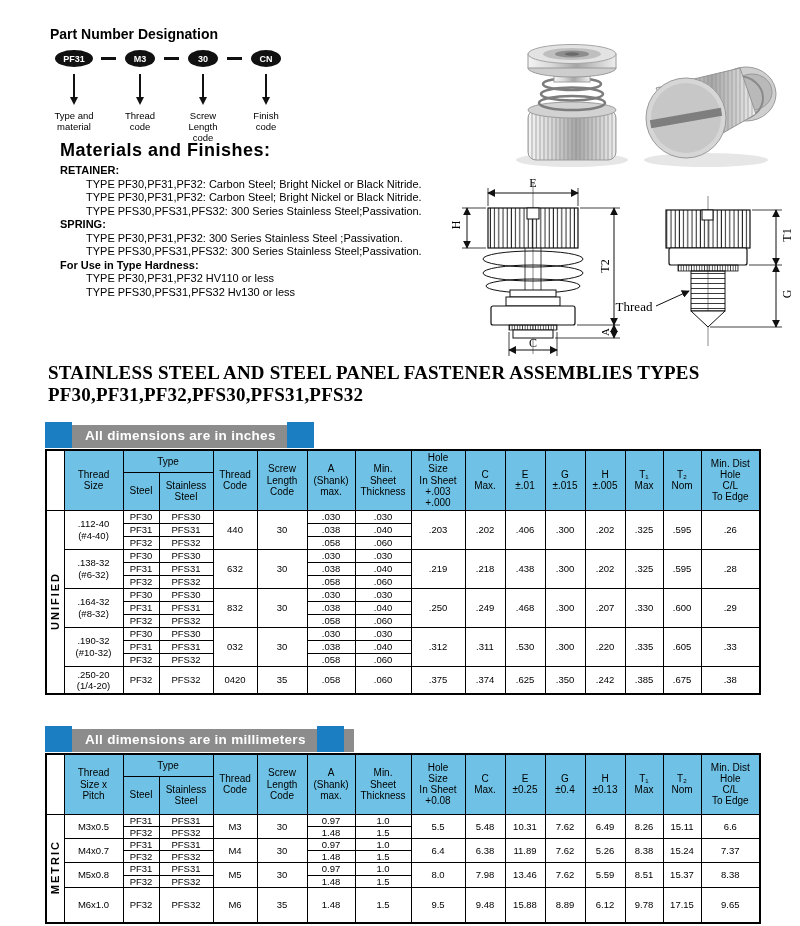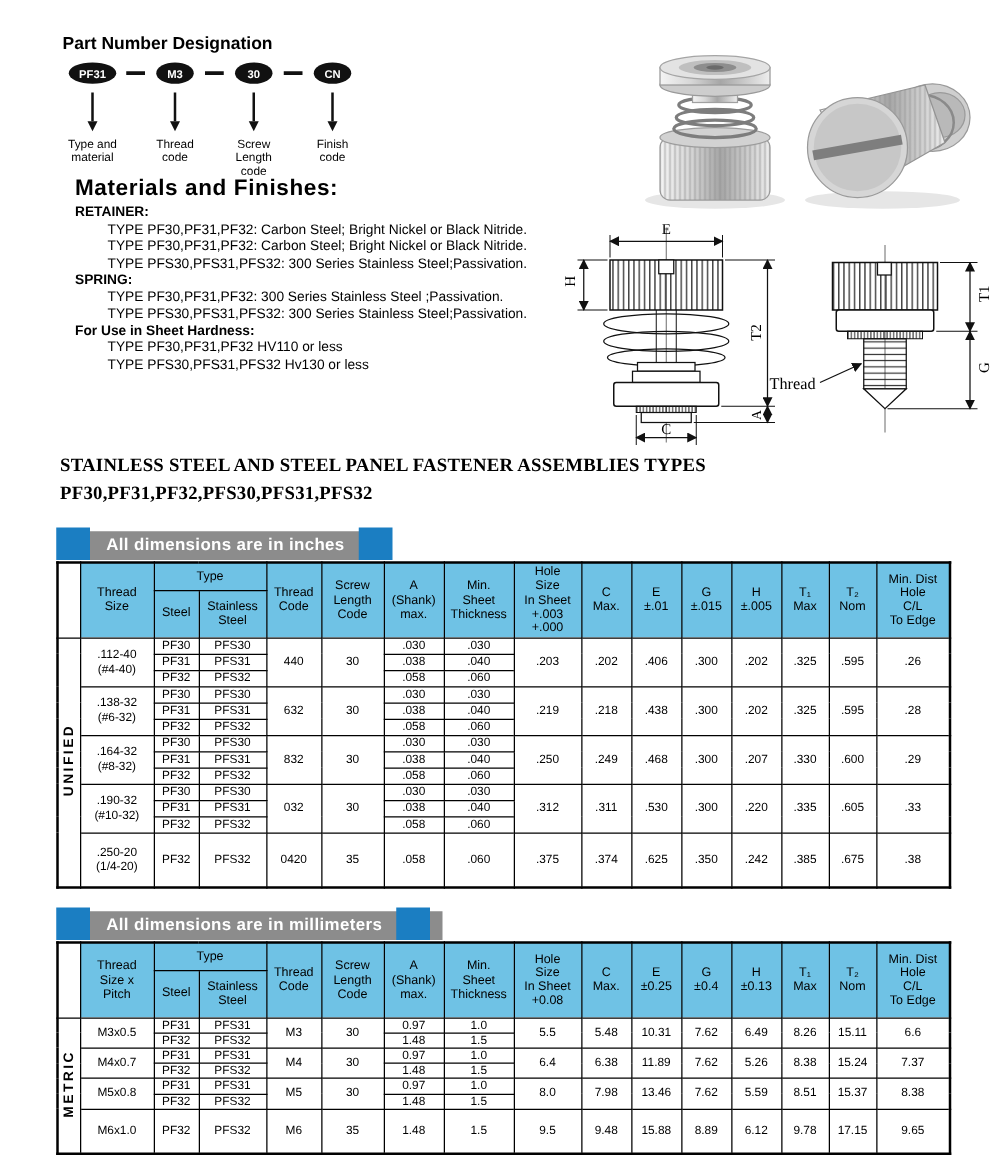--- a/index.html
+++ b/index.html
@@ -22,21 +22,21 @@
   .pn-lab{margin-top:5px;font-size:9.5px;line-height:11px;text-align:center;white-space:pre-line;}
 
   
   #materials{left:60px;top:140px;width:470px;}
   .m-title{font-size:18px;font-weight:bold;letter-spacing:.5px;margin-bottom:3px;}
   .m-h{font-size:11px;font-weight:bold;line-height:13.5px;}
   .m-l{font-size:11px;line-height:13.5px;padding-left:26px;white-space:nowrap;}
 
   
   #main-title{left:48px;top:362px;font-family:"Liberation Serif","DejaVu Serif",serif;
-              font-weight:bold;font-size:15px;line-height:22px;letter-spacing:.2px;}
+              font-weight:bold;font-size:19px;line-height:22px;letter-spacing:.2px;}
 
   
   .banner{position:absolute;height:28px;}
   .banner .bar{position:absolute;left:13px;top:3px;height:23px;background:#8c8c8c;}
   .banner .sq{position:absolute;top:0;width:27px;height:26px;background:#1b7ec2;}
   .banner .txt{position:absolute;left:40px;top:6px;color:#fff;font-weight:bold;font-size:13.5px;letter-spacing:.3px;}
   #banner1{left:45px;top:422px;width:280px;}
   #banner1 .bar{width:250px;}
   #banner1 .sq2{left:242px;}
   #banner2{left:45px;top:726px;width:325px;}
@@ -45,21 +45,21 @@
 
   
   table.t{position:absolute;border-collapse:collapse;table-layout:fixed;border:2px solid #000;background:#fff;}
   #table1{left:45px;top:449px;width:714px;}
   #table2{left:45px;top:753px;width:714px;}
   .t td{border:1px solid #000;text-align:center;vertical-align:middle;padding:0;
         font-size:9.5px;line-height:1.18;white-space:pre-line;background:#fff;}
   .t td.h{background:#6fc2e5;font-size:10px;line-height:1.12;}
   .t td.side{background:#fff;}
   .t tr.h1{height:22px}.t tr.h2{height:38px}
-  #table1 tr.d{height:13px}#table1 tr.big{height:44px}
+  #table1 tr.d{height:13px}#table1 tr.big{height:28px}
   #table2 tr.d{height:12px}#table2 tr.big{height:36px}
   .vert{writing-mode:vertical-rl;transform:rotate(180deg);font-weight:bold;font-size:11px;letter-spacing:2px;}
 
   svg text{font-family:"Liberation Serif","DejaVu Serif",serif;}
   #photo{left:494px;top:2px;}
   #drawing{left:438px;top:166px;}
 </style>
 </head>
 <body>
 
@@ -155,21 +155,21 @@
 
 <div id="materials" class="abs">
   <div class="m-title">Materials and Finishes:</div>
   <div class="m-h">RETAINER:</div>
   <div class="m-l">TYPE PF30,PF31,PF32: Carbon Steel; Bright Nickel or Black Nitride.</div>
   <div class="m-l">TYPE PF30,PF31,PF32: Carbon Steel; Bright Nickel or Black Nitride.</div>
   <div class="m-l">TYPE PFS30,PFS31,PFS32: 300 Series Stainless Steel;Passivation.</div>
   <div class="m-h">SPRING:</div>
   <div class="m-l">TYPE PF30,PF31,PF32: 300 Series Stainless Steel ;Passivation.</div>
   <div class="m-l">TYPE PFS30,PFS31,PFS32: 300 Series Stainless Steel;Passivation.</div>
-  <div class="m-h">For Use in Sheet Hardness:</div>
+  <div class="m-h">For Use in Type Hardness:</div>
   <div class="m-l">TYPE PF30,PF31,PF32  HV110 or less</div>
   <div class="m-l">TYPE PFS30,PFS31,PFS32  Hv130 or less</div>
 </div>
 
 <svg id="drawing" class="abs" width="362" height="196" viewBox="0 0 362 196">
   <defs>
     <marker id="ar" viewBox="0 0 10 10" refX="9" refY="5" markerWidth="8" markerHeight="8" orient="auto-start-reverse">
       <path d="M0,0 L10,5 L0,10 z" fill="#111"></path>
     </marker>
     <pattern id="dknurl" width="4.2" height="10" patternUnits="userSpaceOnUse">

